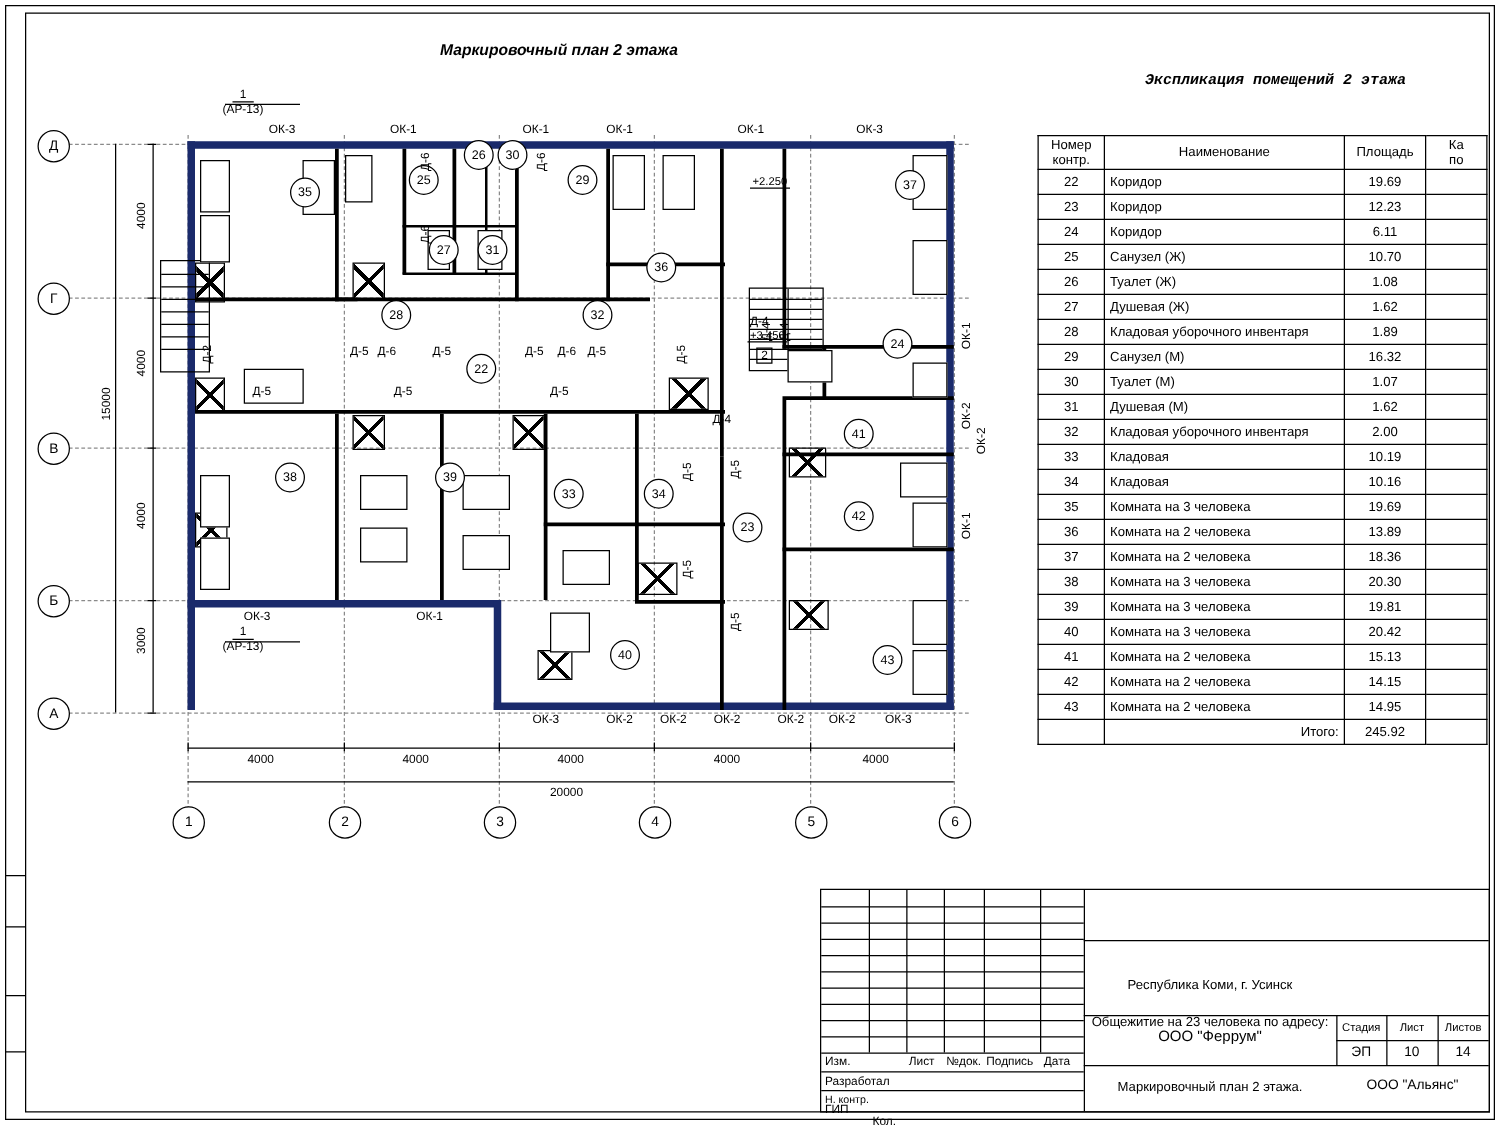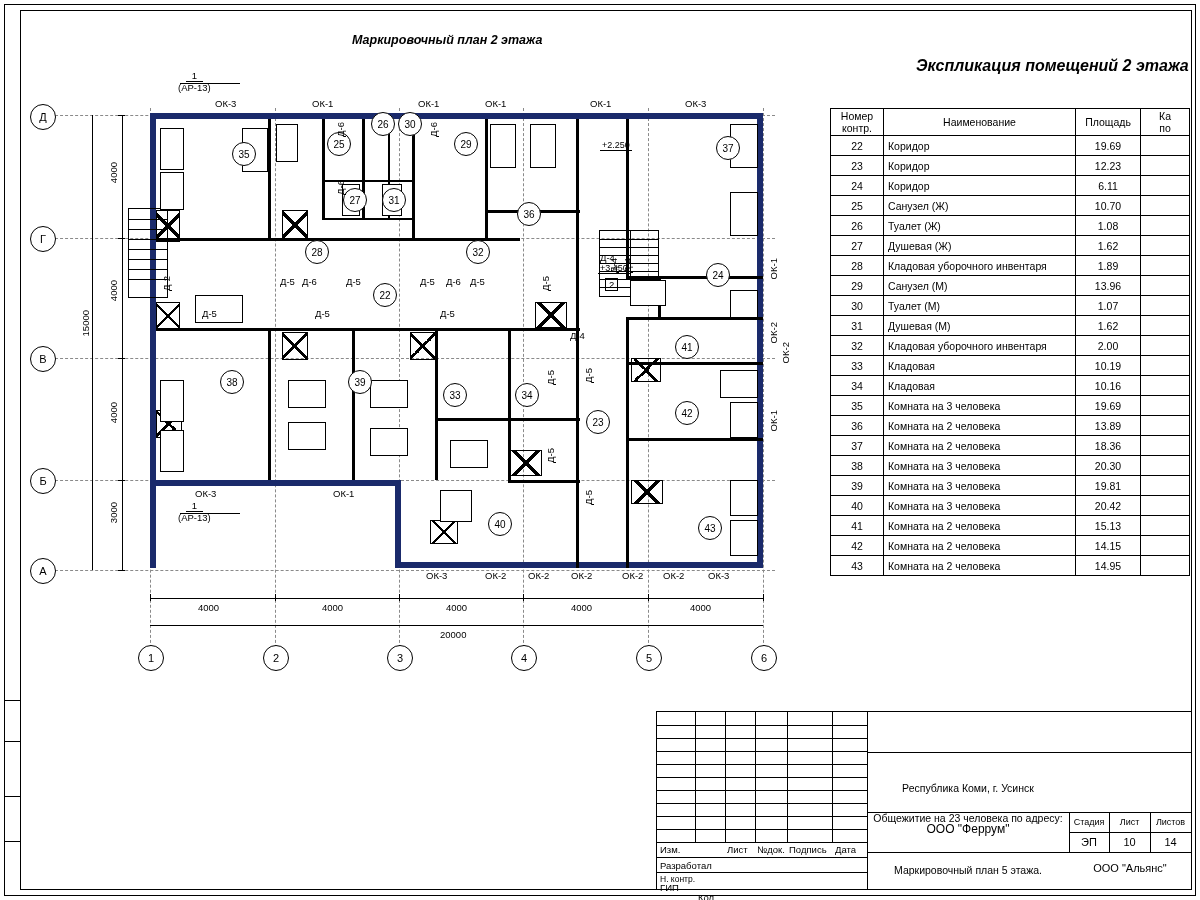--- a/index.html
+++ b/index.html
@@ -4,21 +4,21 @@
 <style>
   html,body{margin:0;padding:0;background:#ffffff;}
   body{width:1200px;height:900px;position:relative;font-family:"Liberation Sans",sans-serif;color:#000;overflow:hidden;}
   .sheet{position:absolute;left:0;top:0;width:1200px;height:900px;}
   .frame-outer{position:absolute;left:4px;top:4px;width:1190px;height:890px;border:1px solid #000;}
   .frame-inner{position:absolute;left:20px;top:10px;width:1170px;height:878px;border:1px solid #000;}
   .sidestrip{position:absolute;left:4px;top:700px;width:16px;height:194px;border-top:1px solid #000;}
   .sidestrip .r{position:absolute;left:0;width:16px;border-top:1px solid #000;}
 
   .title-main{position:absolute;font-style:italic;font-weight:bold;font-size:12.5px;}
-  .title-sub{position:absolute;font-style:italic;font-weight:bold;font-size:16px;}
+  .title-sub{position:absolute;font-style:italic;font-weight:bold;font-size:12px;font-family:Liberation Mono, monospace;}
 
   
   .plan{position:absolute;left:30px;top:80px;width:790px;height:600px;}
   .wall{position:absolute;background:#1a2a6b;}
   .thin{position:absolute;background:#000;}
   .dashline{position:absolute;border-top:1px dashed #8a8a8a;height:0;}
   .vdash{position:absolute;border-left:1px dashed #8a8a8a;width:0;}
   .bub{position:absolute;width:22px;height:22px;border:1px solid #000;border-radius:50%;font-size:10px;display:flex;align-items:center;justify-content:center;background:#fff;}
   .rbub{position:absolute;width:24px;height:24px;border:1px solid #000;border-radius:50%;font-size:11px;display:flex;align-items:center;justify-content:center;background:#fff;}
   .lbl{position:absolute;font-size:9.5px;white-space:nowrap;}
@@ -359,21 +359,21 @@
         </tr>
         <tr>
           <td class="n">28</td>
           <td>Кладовая уборочного инвентаря</td>
           <td class="a c">1.89</td>
           <td class="k"></td>
         </tr>
         <tr>
           <td class="n">29</td>
           <td>Санузел (М)</td>
-          <td class="a c">13.96</td>
+          <td class="a c">16.32</td>
           <td class="k"></td>
         </tr>
         <tr>
           <td class="n">30</td>
           <td>Туалет (М)</td>
           <td class="a c">1.07</td>
           <td class="k"></td>
         </tr>
         <tr>
           <td class="n">31</td>
@@ -444,20 +444,26 @@
         <tr>
           <td class="n">42</td>
           <td>Комната на 2 человека</td>
           <td class="a c">14.15</td>
           <td class="k"></td>
         </tr>
         <tr>
           <td class="n">43</td>
           <td>Комната на 2 человека</td>
           <td class="a c">14.95</td>
+          <td class="k"></td>
+        </tr>
+        <tr>
+          <td class="n"></td>
+          <td class="r">Итого:</td>
+          <td class="a c">245.92</td>
           <td class="k"></td>
         </tr>
       </tbody>
   </table>
 
 
   <div class="stamp">
 
     <div class="vline" style="left:210px;top:0;height:177px;"></div>
     <div class="vline" style="left:38px;top:0;height:130px;"></div>
@@ -493,21 +499,21 @@
     <div class="hline" style="left:210px;top:100px;width:324px;"></div>
     <div class="hline" style="left:210px;top:140px;width:324px;"></div>
     <div class="vline" style="left:412px;top:100px;height:40px;"></div>
     <div class="vline" style="left:452px;top:100px;height:40px;"></div>
     <div class="vline" style="left:493px;top:100px;height:40px;"></div>
     <div class="hline" style="left:412px;top:120px;width:122px;"></div>
 
     <div class="stxt" style="left:210px;top:56px;width:202px;margin-top:44px;">Общежитие на 23 человека по адресу:</div>
     <div class="stxt" style="left:210px;top:70px;width:202px;">Республика Коми, г. Усинск</div>
     <div class="stxt" style="left:210px;top:110px;width:202px;font-size:12px;">ООО "Феррум"</div>
-    <div class="stxt" style="left:210px;top:152px;width:202px;">Маркировочный план 5 этажа.</div>
+    <div class="stxt" style="left:210px;top:152px;width:202px;">Маркировочный план 2 этажа.</div>
     <div class="stxt" style="left:412px;top:150px;width:122px;font-size:11px;">ООО "Альянс"</div>
 
     <div class="stxt" style="left:412px;top:105px;width:40px;font-size:9px;">Стадия</div>
     <div class="stxt" style="left:452px;top:105px;width:41px;font-size:9px;">Лист</div>
     <div class="stxt" style="left:493px;top:105px;width:41px;font-size:9px;">Листов</div>
     <div class="stxt" style="left:412px;top:124px;width:40px;font-size:11px;">ЭП</div>
     <div class="stxt" style="left:452px;top:124px;width:41px;font-size:11px;">10</div>
     <div class="stxt" style="left:493px;top:124px;width:41px;font-size:11px;">14</div>
   </div>
 </div>

